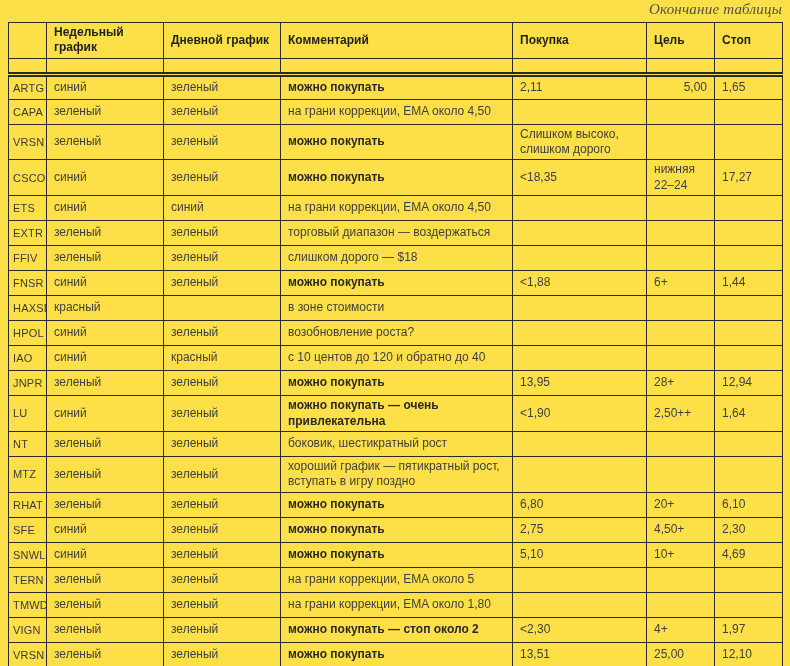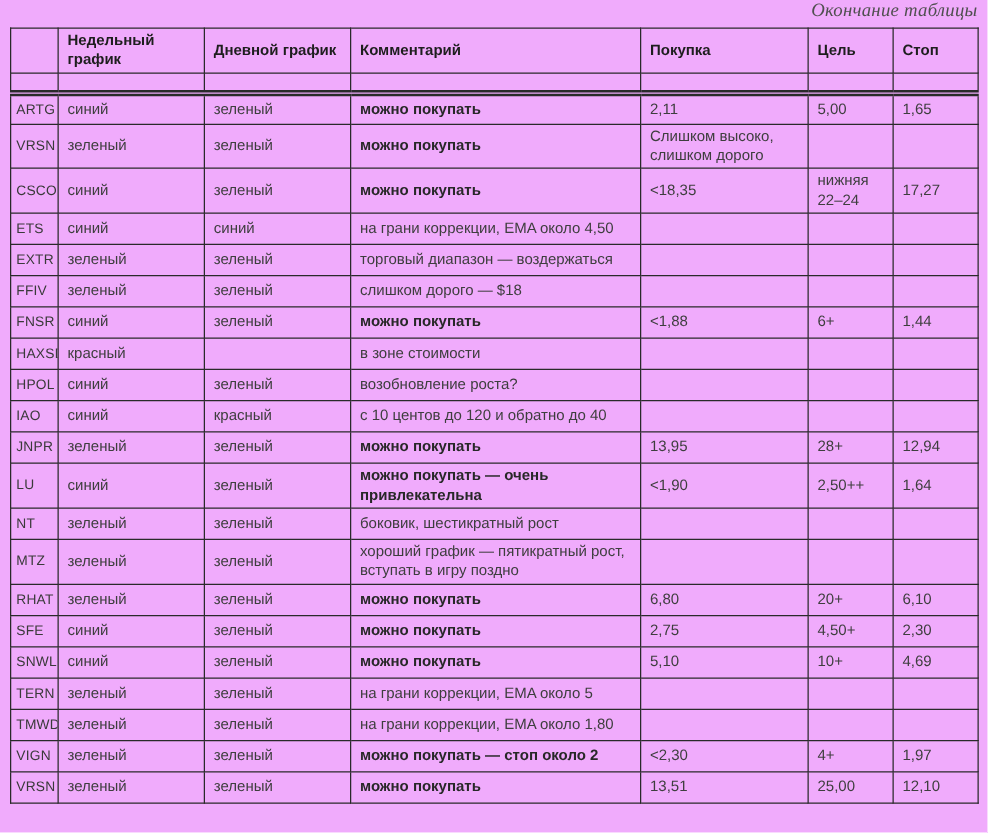--- a/index.html
+++ b/index.html
@@ -1,20 +1,20 @@
 <!DOCTYPE html>
 <html><head>
 <meta charset="utf-8">
 <style>
   html, body { margin: 0; padding: 0; background: #ffffff; }
   .page {
     position: relative;
     width: 790px;
     height: 666px;
-    background: #f0abfc;
+    background: #fde047;
     overflow: hidden;
     font-family: "Liberation Sans", "DejaVu Sans", sans-serif;
   }
   .caption {
     position: absolute;
     top: 1px;
     right: 8px;
     font-family: "Liberation Serif", "DejaVu Serif", serif;
     font-style: italic;
     font-size: 15px;
@@ -47,21 +47,21 @@
   }
   table.screen tr.spacer td { height: 13px; padding: 0 7px; }
   table.screen tbody tr { height: 25px; }
   table.screen td.ticker {
     padding: 2px 2px 2px 4px;
     font-size: 11px;
     letter-spacing: 0.2px;
     color: #3a3a3a;
   }
   table.screen td.bold { font-weight: bold; color: #282828; margin-top: 12px; }
-  table.screen td.align-right { }
+  table.screen td.align-right { text-align: right; }
   table.screen tr.section-start td { border-top: 5px double #2a2a2a; }
 </style>
 </head>
 <body>
 
 <div class="page">
   <div class="caption">Окончание таблицы</div>
 
   <table class="screen">
     <colgroup>
@@ -97,20 +97,29 @@
         <tr class="section-start">
           <td class="ticker">ARTG</td>
           <td>синий</td>
           <td>зеленый</td>
           <td class="bold">можно покупать</td>
           <td>2,11</td>
           <td class="align-right">5,00</td>
           <td>1,65</td>
         </tr>
         <tr>
+          <td class="ticker">CAPA</td>
+          <td>зеленый</td>
+          <td>зеленый</td>
+          <td>на грани коррекции, EMA около 4,50</td>
+          <td></td>
+          <td></td>
+          <td></td>
+        </tr>
+        <tr>
           <td class="ticker">VRSN</td>
           <td>зеленый</td>
           <td>зеленый</td>
           <td class="bold">можно покупать</td>
           <td>Слишком высоко,
 слишком дорого</td>
           <td></td>
           <td></td>
         </tr>
         <tr>

